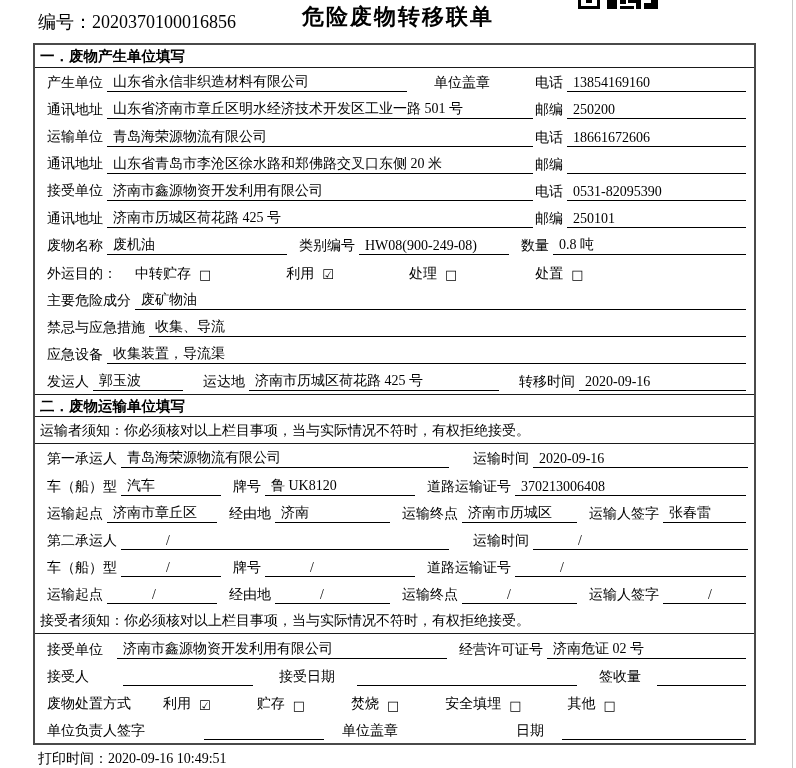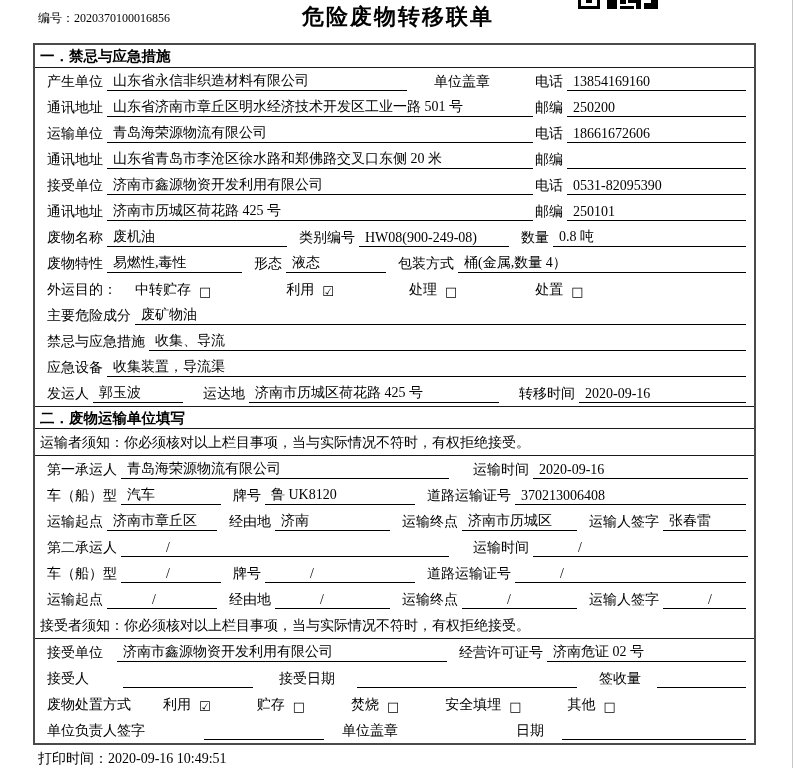--- a/index.html
+++ b/index.html
@@ -1,20 +1,20 @@
 <!DOCTYPE html>
 <html><head>
 <meta charset="utf-8">
 <style>
   * { margin:0; padding:0; box-sizing:border-box; }
   html,body { width:796px; height:768px; background:#fff; }
   body { font-family:"Liberation Serif","DejaVu Serif",serif; font-size:14px; color:#000;
          position:relative; overflow:hidden; }
   .page-edge { position:absolute; top:0; bottom:0; right:3px; width:1px; background:#c9c9c9; }
-  .doc-num { position:absolute; left:38px; top:10px; font-size:12px; white-space:nowrap; }
+  .doc-num { position:absolute; left:38px; top:10px; font-size:18px; white-space:nowrap; }
   .doc-title { position:absolute; left:0; right:0; top:2px; text-align:center;
                font-size:22px; font-weight:bold; letter-spacing:2px; }
   .qr { position:absolute; left:578px; top:0; width:80px; height:9px; }
   .box { position:absolute; left:33px; top:43px; width:723px; height:702px;
          border:2px solid #4a4a4a; display:flex; flex-direction:column; background:#fff; }
   .sec-h { flex:0 0 23px; font-weight:bold; font-size:14.5px; padding:2px 6px 0 5px;
            border-bottom:1px solid #1a1a1a; }
   .sec-h.mid { border-top:1px solid #1a1a1a; }
   .notice { flex:0 0 27px; padding:5px 6px 0 5px; border-bottom:1px solid #1a1a1a; white-space:nowrap; }
   .row { flex:1 1 0; display:flex; align-items:flex-end; padding:0 6px 3px 12px; min-height:0; }
@@ -49,21 +49,21 @@
   <rect x="42" y="0" width="6" height="4" fill="#000"></rect>
   <rect x="42" y="6" width="14" height="3" fill="#000"></rect>
   <rect x="50" y="0" width="11" height="3" fill="#000"></rect>
   <rect x="58" y="0" width="5" height="9" fill="#000"></rect>
   <rect x="66" y="3" width="14" height="6" fill="#000"></rect>
   <rect x="73" y="0" width="7" height="3" fill="#000"></rect>
 </svg>
 
 <div class="box">
 
-  <div class="sec-h">一．禁忌与应急措施</div>
+  <div class="sec-h">一．废物产生单位填写</div>
 
   <div class="row">
     <span class="lb">产生单位</span>
     <span class="u w300">山东省永信非织造材料有限公司</span>
     <span class="sp15"></span>
     <span class="lb">单位盖章</span>
     <span class="spf"></span>
     <div class="rcol">
       <span class="lb">电话</span>
       <span class="u fill">13854169160</span>
@@ -127,28 +127,20 @@
 
   <div class="row">
     <span class="lb">废物名称</span>
     <span class="u w180">废机油</span>
     <span class="lb">类别编号</span>
     <span class="u w150">HW08(900-249-08)</span>
     <span class="lb">数量</span>
     <span class="u fill">0.8 吨</span>
   </div>
 
-  <div class="row">
-    <span class="lb">废物特性</span>
-    <span class="u w135">易燃性,毒性</span>
-    <span class="lb">形态</span>
-    <span class="u w100">液态</span>
-    <span class="lb">包装方式</span>
-    <span class="u fill">桶(金属,数量 4）</span>
-  </div>
 
   <div class="row">
     <span class="lb">外运目的：</span>
     <span class="ck" style="margin-left:14px">
       <span>中转贮存</span>
       <span class="bx">□</span>
     </span>
     <span class="ck" style="margin-left:75px">
       <span>利用</span>
       <span class="bx">☑</span>

